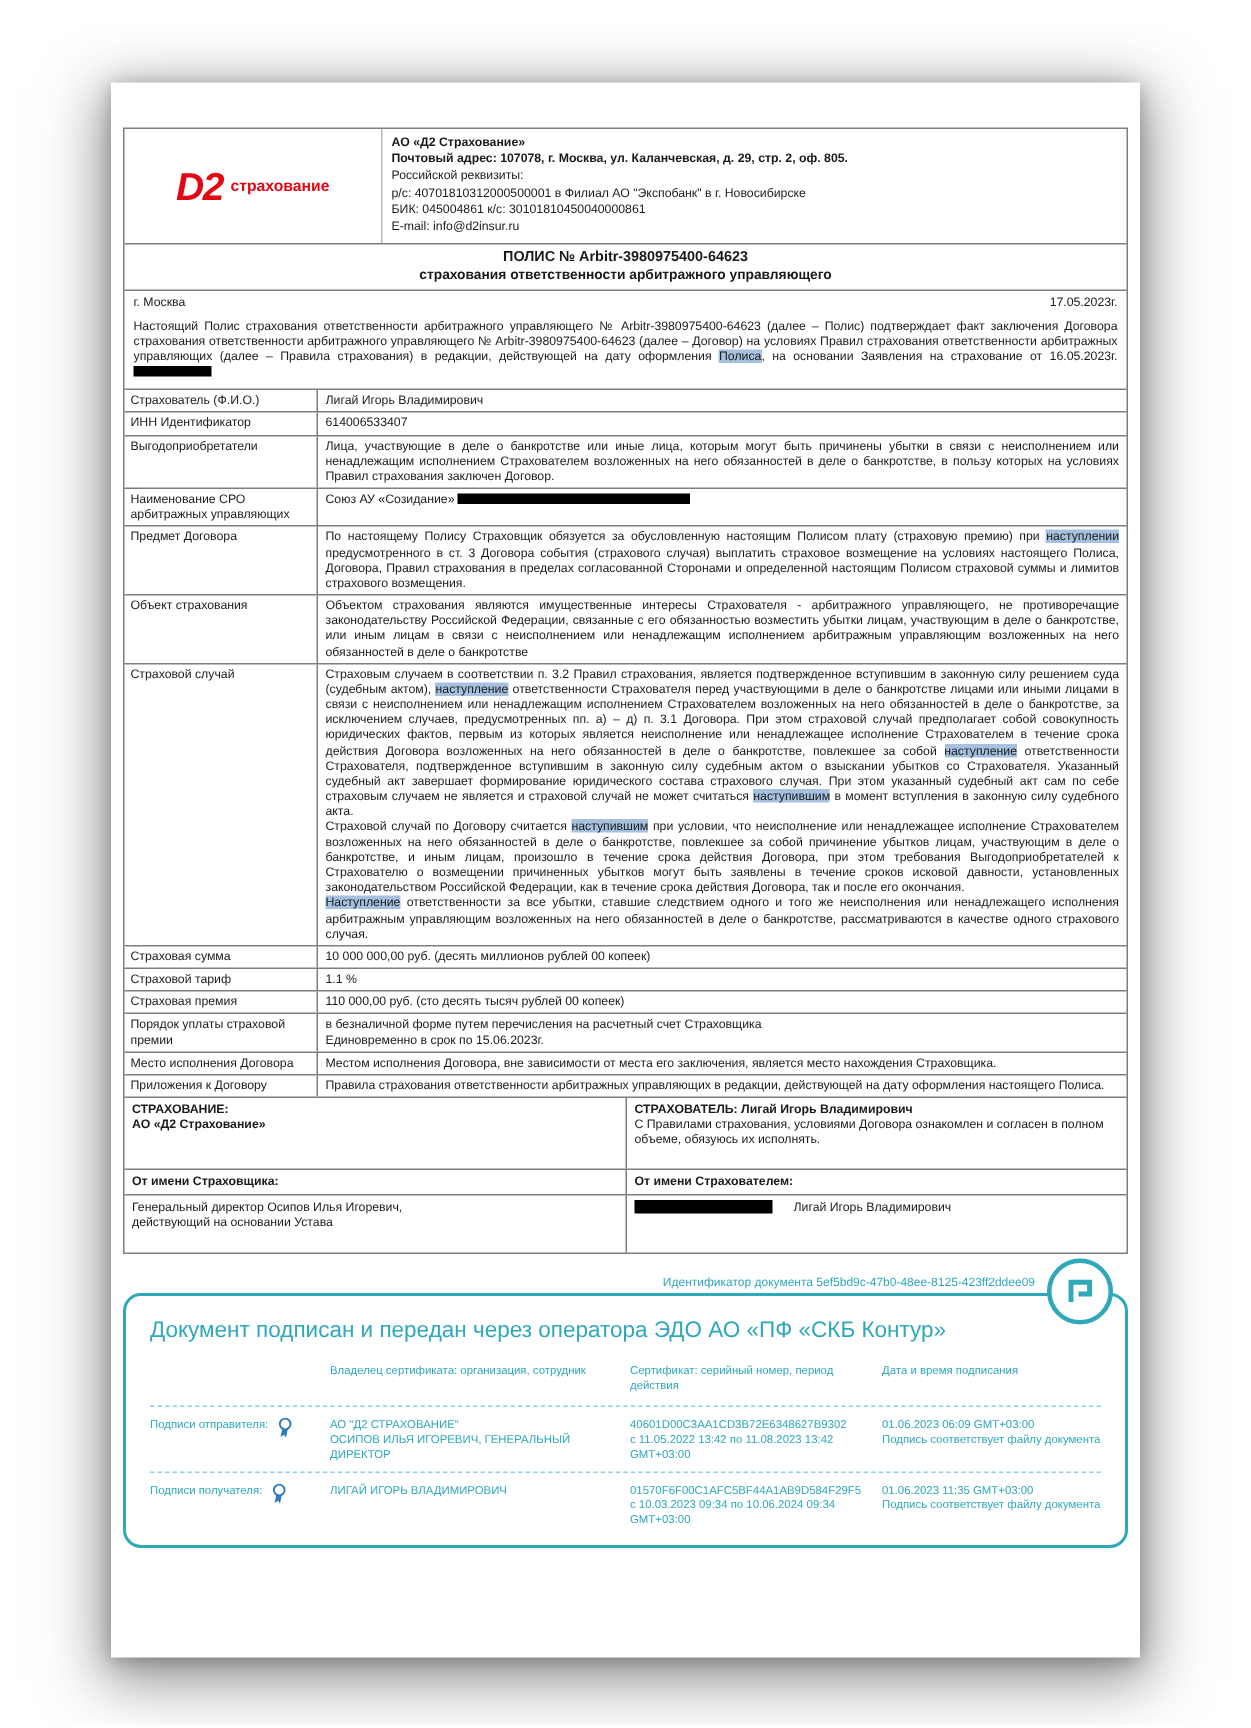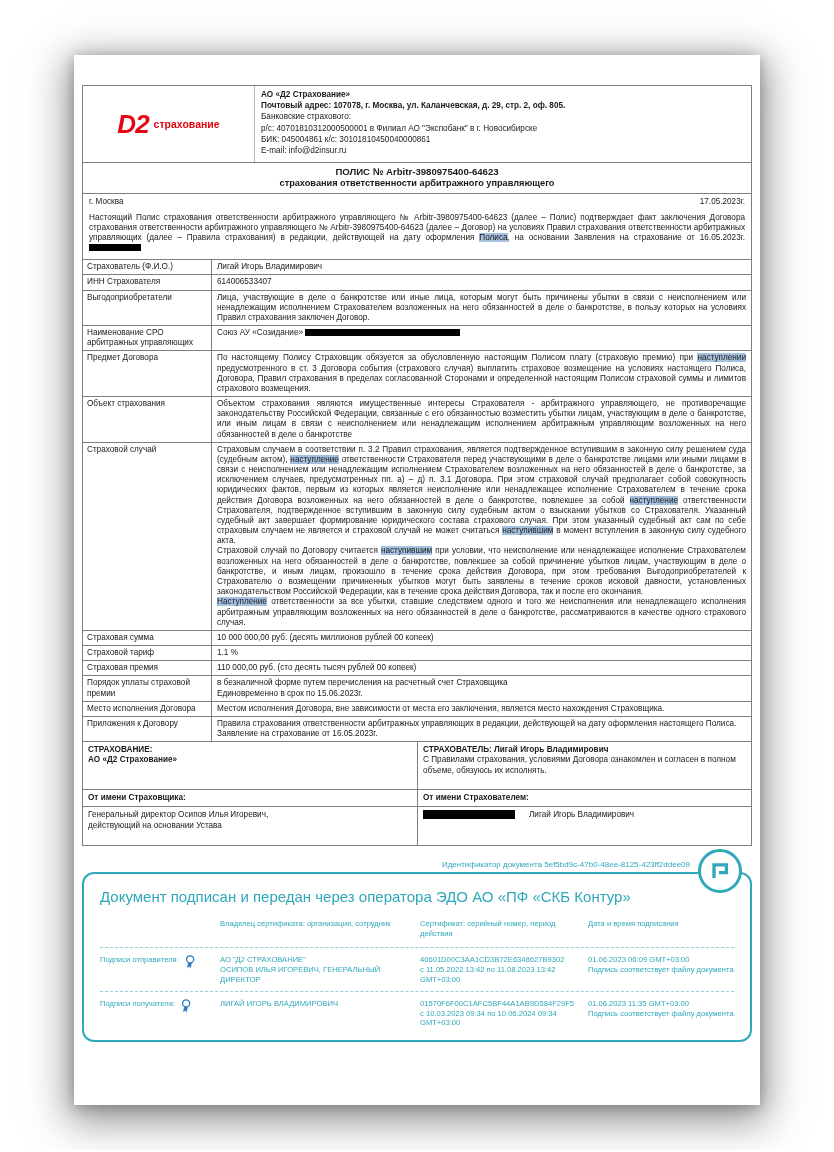--- a/index.html
+++ b/index.html
@@ -71,21 +71,21 @@
   <div class="doc">
 
     <div class="header-row">
       <div class="logo-cell">
         <span class="logo-d2">D2</span>
         <span class="logo-text">страхование</span>
       </div>
       <div class="company-cell">
         <div class="line b">АО «Д2 Страхование»</div>
         <div class="line b">Почтовый адрес: 107078, г. Москва, ул. Каланчевская, д. 29, стр. 2, оф. 805.</div>
-        <div class="line">Банковские страхового:</div>
+        <div class="line">Российской реквизиты:</div>
         <div class="line">р/с: 40701810312000500001 в Филиал АО "Экспобанк" в г. Новосибирске</div>
         <div class="line">БИК: 045004861 к/с: 30101810450040000861</div>
         <div class="line">E-mail: info@d2insur.ru</div>
       </div>
     </div>
 
     <div class="title-sec">
       <div class="title-main">ПОЛИС № Arbitr-3980975400-64623</div>
       <div class="title-sub">страхования ответственности арбитражного управляющего</div>
     </div>
@@ -96,21 +96,21 @@
         <span>17.05.2023г.</span>
       </div>
       <div class="intro"><span>Настоящий Полис страхования ответственности арбитражного управляющего № Arbitr-3980975400-64623 (далее – Полис) подтверждает факт заключения Договора страхования ответственности арбитражного управляющего № Arbitr-3980975400-64623 (далее – Договор) на условиях Правил страхования ответственности арбитражных управляющих (далее – Правила страхования) в редакции, действующей на дату оформления </span><span class="hl">Полиса</span><span>, на основании Заявления на страхование от 16.05.2023г. </span><span class="redact" style="width:52px"></span></div>
     </div>
 
     <div class="trow">
       <div class="lbl">Страхователь (Ф.И.О.)</div>
       <div class="val">Лигай Игорь Владимирович</div>
     </div>
     <div class="trow">
-      <div class="lbl">ИНН Страхователя</div>
+      <div class="lbl">ИНН Идентификатор</div>
       <div class="val">614006533407</div>
     </div>
     <div class="trow">
       <div class="lbl">Выгодоприобретатели</div>
       <div class="val">Лица, участвующие в деле о банкротстве или иные лица, которым могут быть причинены убытки в связи с неисполнением или ненадлежащим исполнением Страхователем возложенных на него обязанностей в деле о банкротстве, в пользу которых на условиях Правил страхования заключен Договор.</div>
     </div>
     <div class="trow">
       <div class="lbl">Наименование СРО арбитражных управляющих</div>
       <div class="val"><span>Союз АУ «Созидание»</span> <span class="redact" style="width:155px"></span></div>
     </div>
@@ -150,21 +150,20 @@
       </div>
     </div>
     <div class="trow">
       <div class="lbl">Место исполнения Договора</div>
       <div class="val">Местом исполнения Договора, вне зависимости от места его заключения, является место нахождения Страховщика.</div>
     </div>
     <div class="trow">
       <div class="lbl">Приложения к Договору</div>
       <div class="val">
         <div class="para">Правила страхования ответственности арбитражных управляющих в редакции, действующей на дату оформления настоящего Полиса.</div>
-        <div class="para">Заявление на страхование от 16.05.2023г.</div>
       </div>
     </div>
 
     <div class="sigrow r1">
       <div class="sigcell">
         <div class="b">СТРАХОВАНИЕ:</div>
         <div class="b">АО «Д2 Страхование»</div>
       </div>
       <div class="sigcell right">
         <div class="b">СТРАХОВАТЕЛЬ: Лигай Игорь Владимирович</div>

